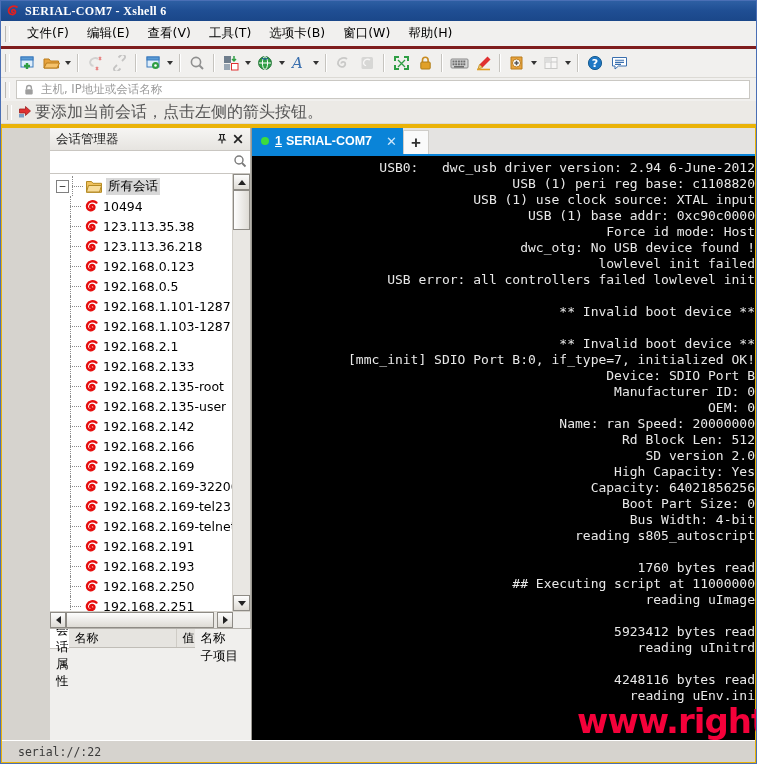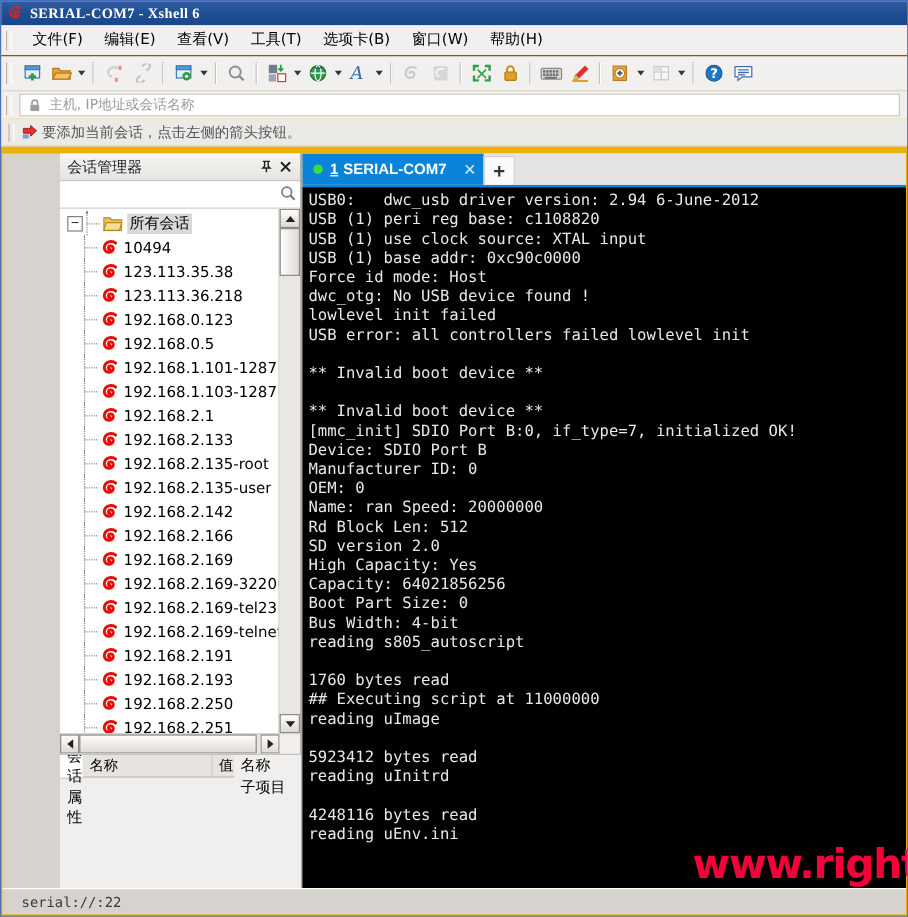--- a/index.html
+++ b/index.html
@@ -37,21 +37,21 @@
 
   
   .spiral{
     display:block;width:100%;height:100%;
   }
 
   
   .menubar{
     height:25px;background:#f1f0ee;
     display:flex;align-items:center;
-    border-bottom:1px solid #7f1d1d;
+    border-bottom:3px solid #7f1d1d;
     padding-left:4px;
   }
   .menubar .grip{
     width:3px;height:16px;border-left:1px solid #b9b7b2;border-right:1px solid #ffffff;
     margin-right:8px;
   }
   .menu-item{
     padding:4px 9px;font-size:12.5px;color:#000;white-space:nowrap;
     font-family:"DejaVu Sans","Liberation Sans",sans-serif;
   }
@@ -104,21 +104,21 @@
   .hintbar{
     height:22px;background:#eceae6;display:flex;align-items:center;
     padding-left:6px;border-bottom:1px solid #dcdad5;
   }
   .hintbar .grip{
     width:3px;height:15px;border-left:1px solid #b9b7b2;border-right:1px solid #ffffff;
     margin-right:6px;
   }
   .hint-icon{width:14px;height:14px;margin-right:3px;flex:0 0 auto;}
   .hint-text{
-    font-size:12px;color:#555;white-space:nowrap;
+    font-size:16px;color:#555;white-space:nowrap;
     font-family:Liberation Mono, monospace;
   }
 
   
   .body-area{
     position:absolute;left:1px;top:127px;right:1px;bottom:22px;
     display:flex;background:#d6d3ce;padding-left:48px;
   }
 
   
@@ -278,21 +278,21 @@
   }
   .tabbar-rest{flex:1;height:26px;background:#e4e3e1;}
 
   .terminal{
     flex:1;background:#000000;color:#e8e8e8;
     font-family:"DejaVu Sans Mono","Liberation Mono",monospace;
     font-size:13px;line-height:16px;
     padding:4px 0 0 5px;
     white-space:pre;overflow:hidden;position:relative;
   }
-  .term-line{height:16px;}
+  .term-line{height:16px;text-align:right;}
 
   
   .watermark{
     position:absolute;
     left:325px;bottom:0px;
     font-family:"DejaVu Sans","Liberation Sans",sans-serif;
     font-weight:bold;font-size:34px;color:#f4013a;
     letter-spacing:-1px;white-space:nowrap;
     z-index:50;pointer-events:none;
   }

